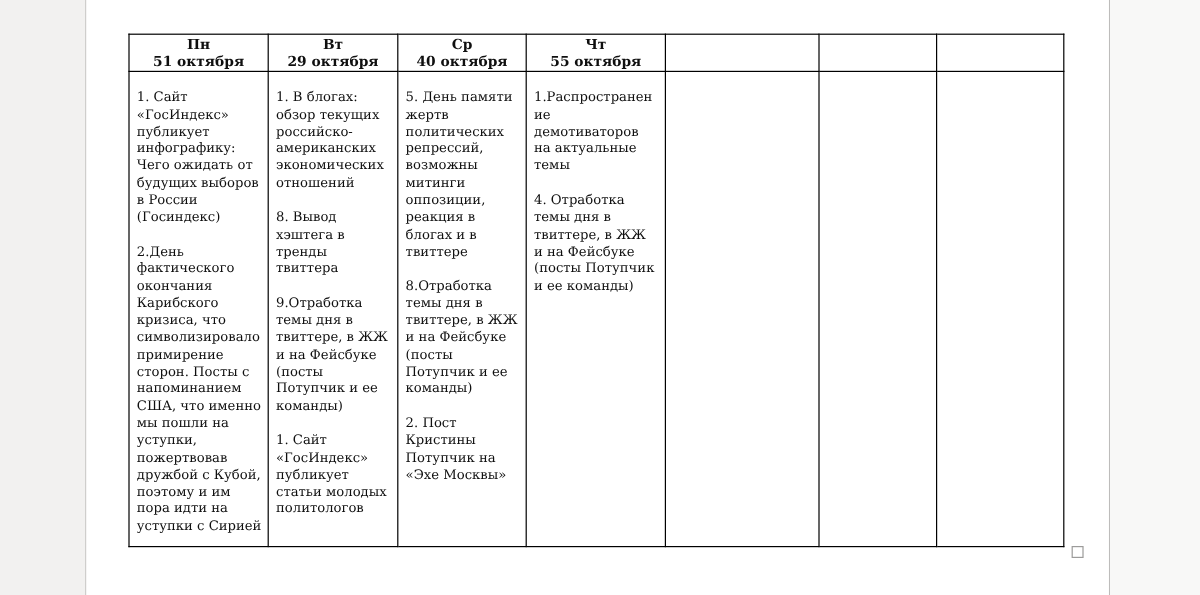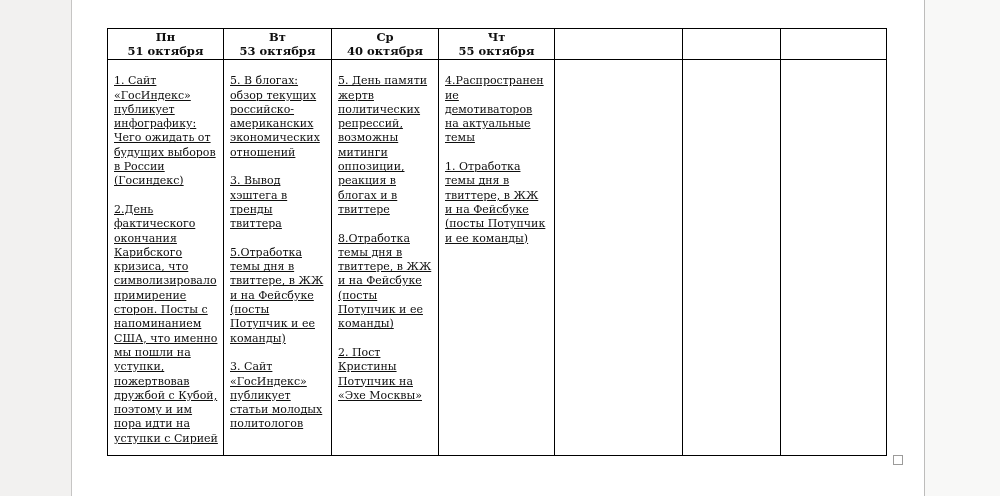--- a/index.html
+++ b/index.html
@@ -55,21 +55,20 @@
     line-height: 14px;
     font-weight: bold;
     text-align: center;
     vertical-align: top;
   }
   table.plan td {
     vertical-align: top;
     padding: 0 5px 4px 6px;
     font-size: 11px;
     line-height: 14.3px;
-    text-decoration: underline;
   }
   table.plan td p {
     margin: 14.3px 0 0 0;
     overflow-wrap: break-word;
     word-wrap: break-word;
   }
   .th-line { display: block; }
   .end-marker {
     position: absolute;
     left: 821px; top: 455px;
@@ -96,53 +95,53 @@
           <col style="width: 106px;">
         </colgroup>
       <tbody>
         <tr>
             <th>
               <span class="th-line">Пн</span>
               <span class="th-line">51 октября</span>
             </th>
             <th>
               <span class="th-line">Вт</span>
-              <span class="th-line">53 октября</span>
+              <span class="th-line">29 октября</span>
             </th>
             <th>
               <span class="th-line">Ср</span>
               <span class="th-line">40 октября</span>
             </th>
             <th>
               <span class="th-line">Чт</span>
               <span class="th-line">55 октября</span>
             </th>
             <th></th>
             <th></th>
             <th></th>
           </tr>
         <tr>
             <td>
               <p>1. Сайт «ГосИндекс» публикует инфографику: Чего ожидать от будущих выборов в России (Госиндекс)</p>
               <p>2.День фактического окончания Карибского кризиса, что символизировало примирение сторон. Посты с напоминанием США, что именно мы пошли на уступки, пожертвовав дружбой с Кубой, поэтому и им пора идти на уступки с Сирией</p>
             </td>
             <td>
-              <p>5. В блогах: обзор текущих российско-американских экономических отношений</p>
-              <p>3. Вывод хэштега в тренды твиттера</p>
-              <p>5.Отработка темы дня в твиттере, в ЖЖ и на Фейсбуке (посты Потупчик и ее команды)</p>
-              <p>3. Сайт «ГосИндекс» публикует статьи молодых политологов</p>
+              <p>1. В блогах: обзор текущих российско-американских экономических отношений</p>
+              <p>8. Вывод хэштега в тренды твиттера</p>
+              <p>9.Отработка темы дня в твиттере, в ЖЖ и на Фейсбуке (посты Потупчик и ее команды)</p>
+              <p>1. Сайт «ГосИндекс» публикует статьи молодых политологов</p>
             </td>
             <td>
               <p>5. День памяти жертв политических репрессий, возможны митинги оппозиции, реакция в блогах и в твиттере</p>
               <p>8.Отработка темы дня в твиттере, в ЖЖ и на Фейсбуке (посты Потупчик и ее команды)</p>
               <p>2. Пост Кристины Потупчик на «Эхе Москвы»</p>
             </td>
             <td>
-              <p>4.Распространение демотиваторов на актуальные темы</p>
-              <p>1. Отработка темы дня в твиттере, в ЖЖ и на Фейсбуке (посты Потупчик и ее команды)</p>
+              <p>1.Распространение демотиваторов на актуальные темы</p>
+              <p>4. Отработка темы дня в твиттере, в ЖЖ и на Фейсбуке (посты Потупчик и ее команды)</p>
             </td>
             <td></td>
             <td></td>
             <td></td>
           </tr>
       </tbody>
     </table>
     <div class="end-marker"></div>
   </div>
 </div>

